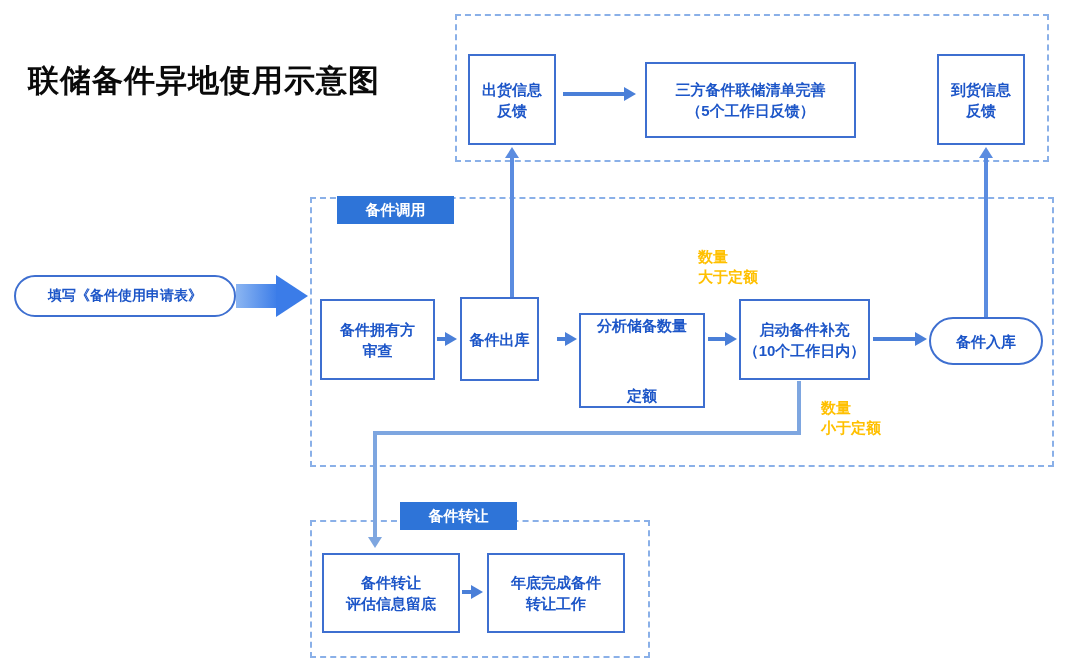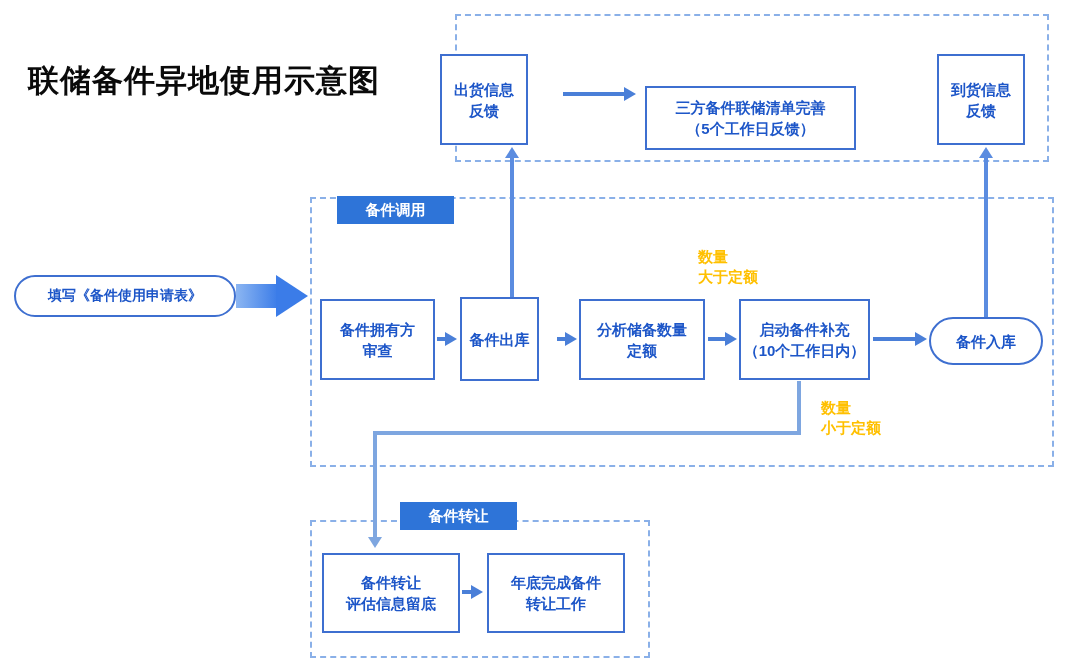--- a/index.html
+++ b/index.html
@@ -59,28 +59,28 @@
   <div class="tag" style="left:337px; top:196px; width:117px; height:28px;">备件调用</div>
   <div class="tag" style="left:400px; top:502px; width:117px; height:28px;">备件转让</div>
 
   <div class="line-v" style="left:797px; top:381px; width:4px; height:54px;"></div>
   <div class="line-h" style="left:373px; top:431px; width:428px; height:4px;"></div>
   <div class="varrow-down" style="left:373px; top:431px; height:107px;"></div>
 
   <div class="varrow-up" style="left:510px; top:157px; height:140px;"></div>
   <div class="varrow-up" style="left:984px; top:157px; height:160px;"></div>
 
-  <div class="box" style="left:440px; top:54px; width:88px; height:91px;">
+  <div class="box" style="left:468px; top:54px; width:88px; height:91px;">
     <span>出货信息</span>
     <span>反馈</span>
   </div>
 
   <div class="harrow" style="left:563px; top:92px; width:62px;"></div>
 
-  <div class="box" style="left:645px; top:62px; width:211px; height:64px;margin-top:24px;">
+  <div class="box" style="left:645px; top:62px; width:211px; height:76px;">
     <span>三方备件联储清单完善</span>
     <span>（5个工作日反馈）</span>
   </div>
 
   <div class="box" style="left:937px; top:54px; width:88px; height:91px;">
     <span>到货信息</span>
     <span>反馈</span>
   </div>
 
   <div class="box pill" style="left:14px; top:275px; width:222px; height:42px;">
@@ -95,21 +95,21 @@
   </div>
 
   <div class="harrow" style="left:437px; top:337px; width:9px;"></div>
 
   <div class="box" style="left:460px; top:297px; width:79px; height:84px;">
     <span>备件出库</span>
   </div>
 
   <div class="harrow" style="left:557px; top:337px; width:9px;"></div>
 
-  <div class="box" style="left:579px; top:299px; width:126px; height:81px;">
+  <div class="box" style="left:579px; top:313px; width:126px; height:95px;justify-content:space-between;">
     <span>分析储备数量</span>
     <span>定额</span>
   </div>
 
   <div class="harrow" style="left:708px; top:337px; width:18px;"></div>
 
   <div class="box" style="left:739px; top:299px; width:131px; height:81px;">
     <span>启动备件补充</span>
     <span>（10个工作日内）</span>
   </div>

